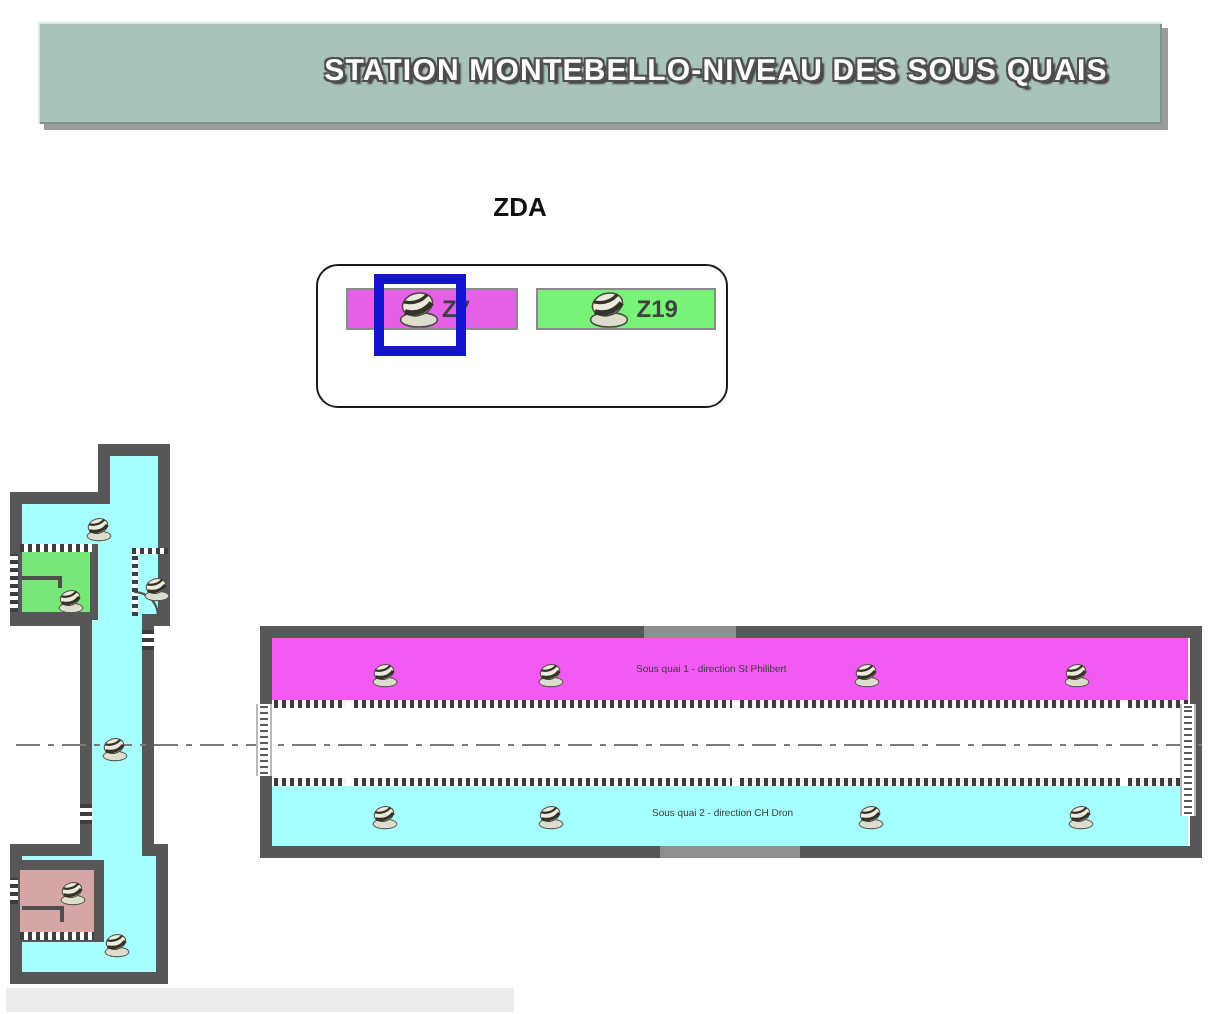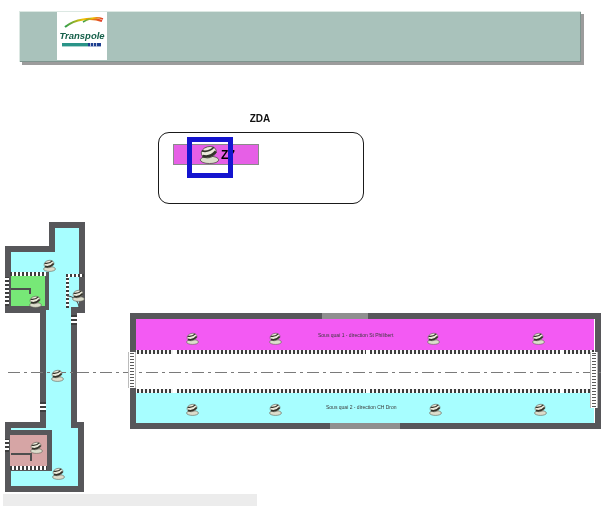--- a/index.html
+++ b/index.html
@@ -9,24 +9,24 @@
 
   
   #header-bar{left:19px;top:11px;width:562px;height:51px;background:var(--headerbg);
     box-shadow:inset 1px 1px 0 #dce8e3, inset -1px -1px 0 #7f958f, 3px 3px 0 #9c9c9c;}
   #logo-box{left:38px;top:1px;width:50px;height:48px;background:#ffffff;}
   #page-title{left:108px;top:16px;width:462px;text-align:center;color:#ffffff;
     font-size:15px;font-weight:bold;letter-spacing:0.6px;
     text-shadow:1px 1px 0 #4f4f4f,-1px 1px 0 #4f4f4f,1px -1px 0 #4f4f4f,-1px -1px 0 #4f4f4f,2px 2px 1px #3f3f3f;}
 
   
-  #legend-title{left:158px;top:113px;width:204px;text-align:center;font-size:10px;font-weight:bold;color:#111;}
+  #legend-title{left:158px;top:96px;width:204px;text-align:center;font-size:13px;font-weight:bold;color:#111;}
   #legend-panel{left:158px;top:132px;width:204px;height:70px;border:1.5px solid #1a1a1a;border-radius:11px;background:#fff;}
   .lg-bar{position:absolute;height:21px;border:1px solid #8a8a8a;box-sizing:border-box;}
-  .lg-label{position:absolute;left:56%;top:50%;transform:translateY(-52%);font-size:12px;font-weight:bold;color:#000000;}
+  .lg-label{position:absolute;left:56%;top:50%;transform:translateY(-52%);font-size:12px;font-weight:bold;color:#404040;}
   .lg-det{position:absolute;left:24px;top:-2px;width:23px;height:23px;}
   .lg-det svg{width:100%;height:100%;}
   #selection-box{left:187px;top:137px;width:46px;height:41px;border:5px solid var(--blue);box-sizing:border-box;background:transparent;}
 
   
   .wall{background:var(--wall);}
   .cyan{background:var(--cyan);}
   .hatch-h{background:repeating-linear-gradient(90deg,#3e3e3e 0 2px,#ffffff 2px 4px);}
   .hatch-v{background:repeating-linear-gradient(0deg,#3e3e3e 0 2px,#ffffff 2px 4px);}
   .tactile{height:4px;background:repeating-linear-gradient(90deg,#3c3c3c 0 2px,#f4f4f4 2px 4px);}
@@ -40,54 +40,47 @@
     background:repeating-linear-gradient(90deg,#7a7a7a 0 12px,transparent 12px 16px,#7a7a7a 16px 19px,transparent 19px 23px);}
   #bottom-shadow{left:3px;top:494px;width:254px;height:12px;background:#ececec;}
   .lighter{background:#8f8f8f;}
 </style>
 </head>
 <body>
 
 <div id="canvas">
 
   <div class="z" id="header-bar">
-    <div class="z" id="logo-box">
-      <svg viewBox="0 0 50 48">
-        <defs>
-          <linearGradient id="sw" x1="0" y1="0" x2="1" y2="0">
-            <stop offset="0" stop-color="#2e9e4f"></stop>
-              <stop offset="0.5" stop-color="#f2c300"></stop>
-              <stop offset="1" stop-color="#e03a2a"></stop>
-          </linearGradient>
-        </defs>
-        <path d="M8 15 C18 7 34 5 45 9" stroke="url(#sw)" stroke-width="2.2" fill="none"></path>
-        <path d="M26 10 C33 6 41 5 46 7" stroke="url(#sw)" stroke-width="1.5" fill="none"></path>
-        <text x="25" y="27" text-anchor="middle" font-size="9.5" font-weight="bold" font-style="italic" fill="#15604a">Transpole</text>
-        <rect x="5" y="31" width="26" height="3.4" fill="#2a9488"></rect>
-        <rect x="31" y="31" width="13" height="3.4" fill="#1d3e8f"></rect>
-        <line x1="33.5" y1="31" x2="33.5" y2="34.4" stroke="#ffffff" stroke-width="0.7"></line>
-        <line x1="36.5" y1="31" x2="36.5" y2="34.4" stroke="#ffffff" stroke-width="0.7"></line>
-        <line x1="39.5" y1="31" x2="39.5" y2="34.4" stroke="#ffffff" stroke-width="0.7"></line>
-      </svg>
-    </div>
+    <div class="z" id="page-title">STATION MONTEBELLO-NIVEAU DES SOUS QUAIS</div>
   </div>
 
   <div class="z" id="legend-title">ZDA</div>
   <div class="z" id="legend-panel">
     <div class="lg-bar" style="left: 14px; top: 11px; width: 86px; background-color: rgb(230, 95, 230);">
       <span class="lg-det det-slot"><svg viewBox="0 0 15 13">
             <ellipse cx="7.5" cy="10" rx="6" ry="2.4" fill="#dcddcc" stroke="#4a4a40" stroke-width="0.5"></ellipse>
             <g transform="rotate(-16 7 5)">
               <ellipse cx="7" cy="5" rx="5" ry="3.6" fill="#eceadb" stroke="#4a4a40" stroke-width="0.5"></ellipse>
               <path d="M2.4 6.2 Q7 9 11.6 5.8" fill="none" stroke="#33332a" stroke-width="1.7"></path>
               <path d="M3 3 Q7 5.2 11 2.8" fill="none" stroke="#33332a" stroke-width="1.1"></path>
             </g>
           </svg></span>
       <span class="lg-label">Z7</span>
     </div>
+    <div class="lg-bar" style="left: 109px; top: 11px; width: 90px; background-color: rgb(119, 243, 119);">
+      <span class="lg-det det-slot"><svg viewBox="0 0 15 13">
+            <ellipse cx="7.5" cy="10" rx="6" ry="2.4" fill="#dcddcc" stroke="#4a4a40" stroke-width="0.5"></ellipse>
+            <g transform="rotate(-16 7 5)">
+              <ellipse cx="7" cy="5" rx="5" ry="3.6" fill="#eceadb" stroke="#4a4a40" stroke-width="0.5"></ellipse>
+              <path d="M2.4 6.2 Q7 9 11.6 5.8" fill="none" stroke="#33332a" stroke-width="1.7"></path>
+              <path d="M3 3 Q7 5.2 11 2.8" fill="none" stroke="#33332a" stroke-width="1.1"></path>
+            </g>
+          </svg></span>
+      <span class="lg-label">Z19</span>
+    </div>
   </div>
   <div class="z" id="selection-box"></div>
 
   <div class="z" id="plan-layer" style="left:0;top:0;width:604px;height:507px;">
 
     <div class="z wall" style="left:49px;top:222px;width:36px;height:36px;"></div>
     <div class="z wall" style="left:5px;top:246px;width:80px;height:67px;"></div>
     <div class="z wall" style="left:40px;top:313px;width:37px;height:109px;"></div>
     <div class="z wall" style="left:5px;top:422px;width:79px;height:70px;"></div>
 

